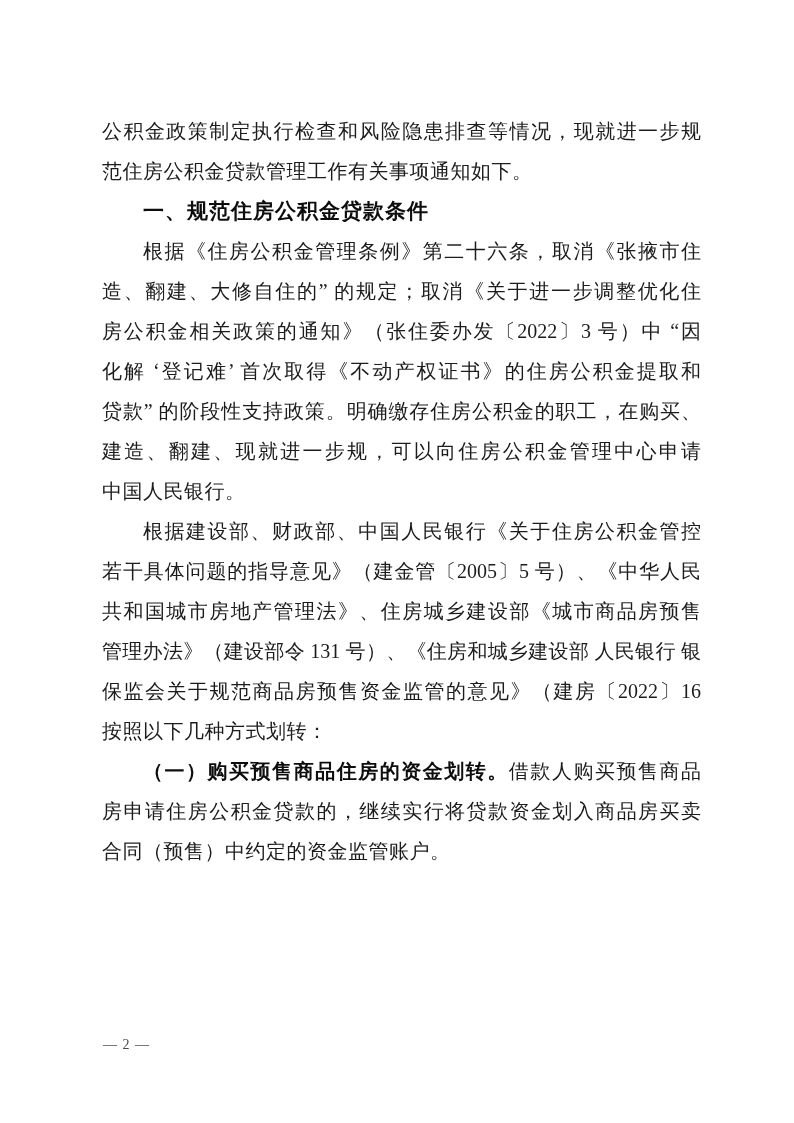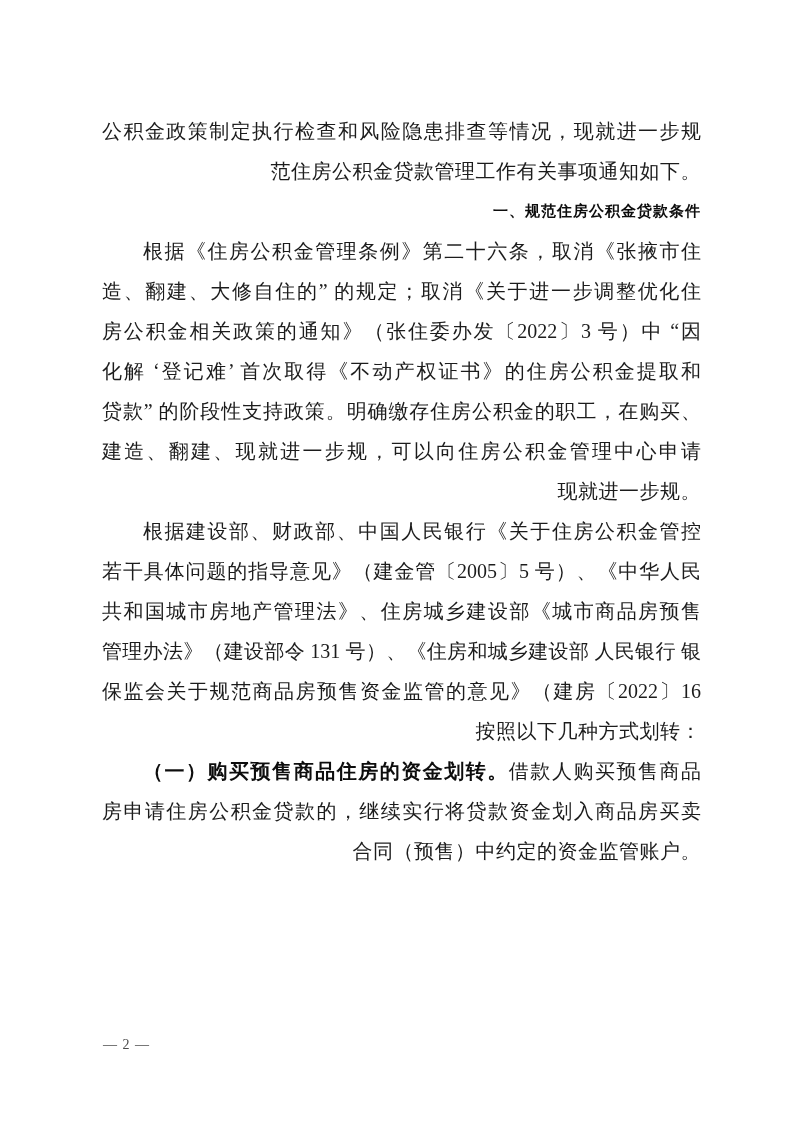--- a/index.html
+++ b/index.html
@@ -19,38 +19,38 @@
   .doc {
     position: absolute;
     left: 102px;
     top: 111px;
     width: 599px;
   }
   .line {
     font-size: 20px;
     line-height: 40px;
     height: 40px;
-    text-align: right;
+    text-align: left;
     letter-spacing: 0.5px;
     white-space: nowrap;
   }
   .line.fill {
     white-space: normal;
     letter-spacing: 0;
     text-align: justify;
     text-align-last: justify;
   }
   .line.indent {
     text-indent: 41px;
     font-family: Liberation Serif, serif;
   }
   .line.heading {
     font-family: "Liberation Sans", "DejaVu Sans", sans-serif;
     font-weight: 700;
-    font-size: 15px;
+    font-size: 21px;
     color: #111111;
     letter-spacing: 1px;
   }
   .bold {
     font-weight: 700;
     color: #0d0d0d;
   }
   .footer {
     position: absolute;
     left: 103px;
@@ -69,21 +69,21 @@
   <div class="doc">
       <div class="line fill"><span>公积金政策制定执行检查和风险隐患排查等情况，现就进一步规</span></div>
       <div class="line"><span>范住房公积金贷款管理工作有关事项通知如下。</span></div>
       <div class="line heading indent"><span class="bold">一、规范住房公积金贷款条件</span></div>
       <div class="line indent fill"><span>根据《住房公积金管理条例》第二十六条，取消《张掖市住</span></div>
       <div class="line fill"><span>造、翻建、大修自住的” 的规定；取消《关于进一步调整优化住</span></div>
       <div class="line fill"><span>房公积金相关政策的通知》（张住委办发〔2022〕3 号）中 “因</span></div>
       <div class="line fill"><span>化解 ‘登记难’ 首次取得《不动产权证书》的住房公积金提取和</span></div>
       <div class="line fill"><span>贷款” 的阶段性支持政策。明确缴存住房公积金的职工，在购买、</span></div>
       <div class="line fill"><span>建造、翻建、现就进一步规，可以向住房公积金管理中心申请</span></div>
-      <div class="line"><span>现就进一步规。</span></div>
+      <div class="line"><span>中国人民银行。</span></div>
       <div class="line indent fill"><span>根据建设部、财政部、中国人民银行《关于住房公积金管控</span></div>
       <div class="line fill"><span>若干具体问题的指导意见》（建金管〔2005〕5 号）、《中华人民</span></div>
       <div class="line fill"><span>共和国城市房地产管理法》、住房城乡建设部《城市商品房预售</span></div>
       <div class="line fill"><span>管理办法》（建设部令 131 号）、《住房和城乡建设部 人民银行 银</span></div>
       <div class="line fill"><span>保监会关于规范商品房预售资金监管的意见》（建房〔2022〕16</span></div>
       <div class="line"><span>按照以下几种方式划转：</span></div>
       <div class="line indent fill"><span class="bold">（一）购买预售商品住房的资金划转。</span><span>借款人购买预售商品</span></div>
       <div class="line fill"><span>房申请住房公积金贷款的，继续实行将贷款资金划入商品房买卖</span></div>
       <div class="line"><span>合同（预售）中约定的资金监管账户。</span></div>
     </div>

